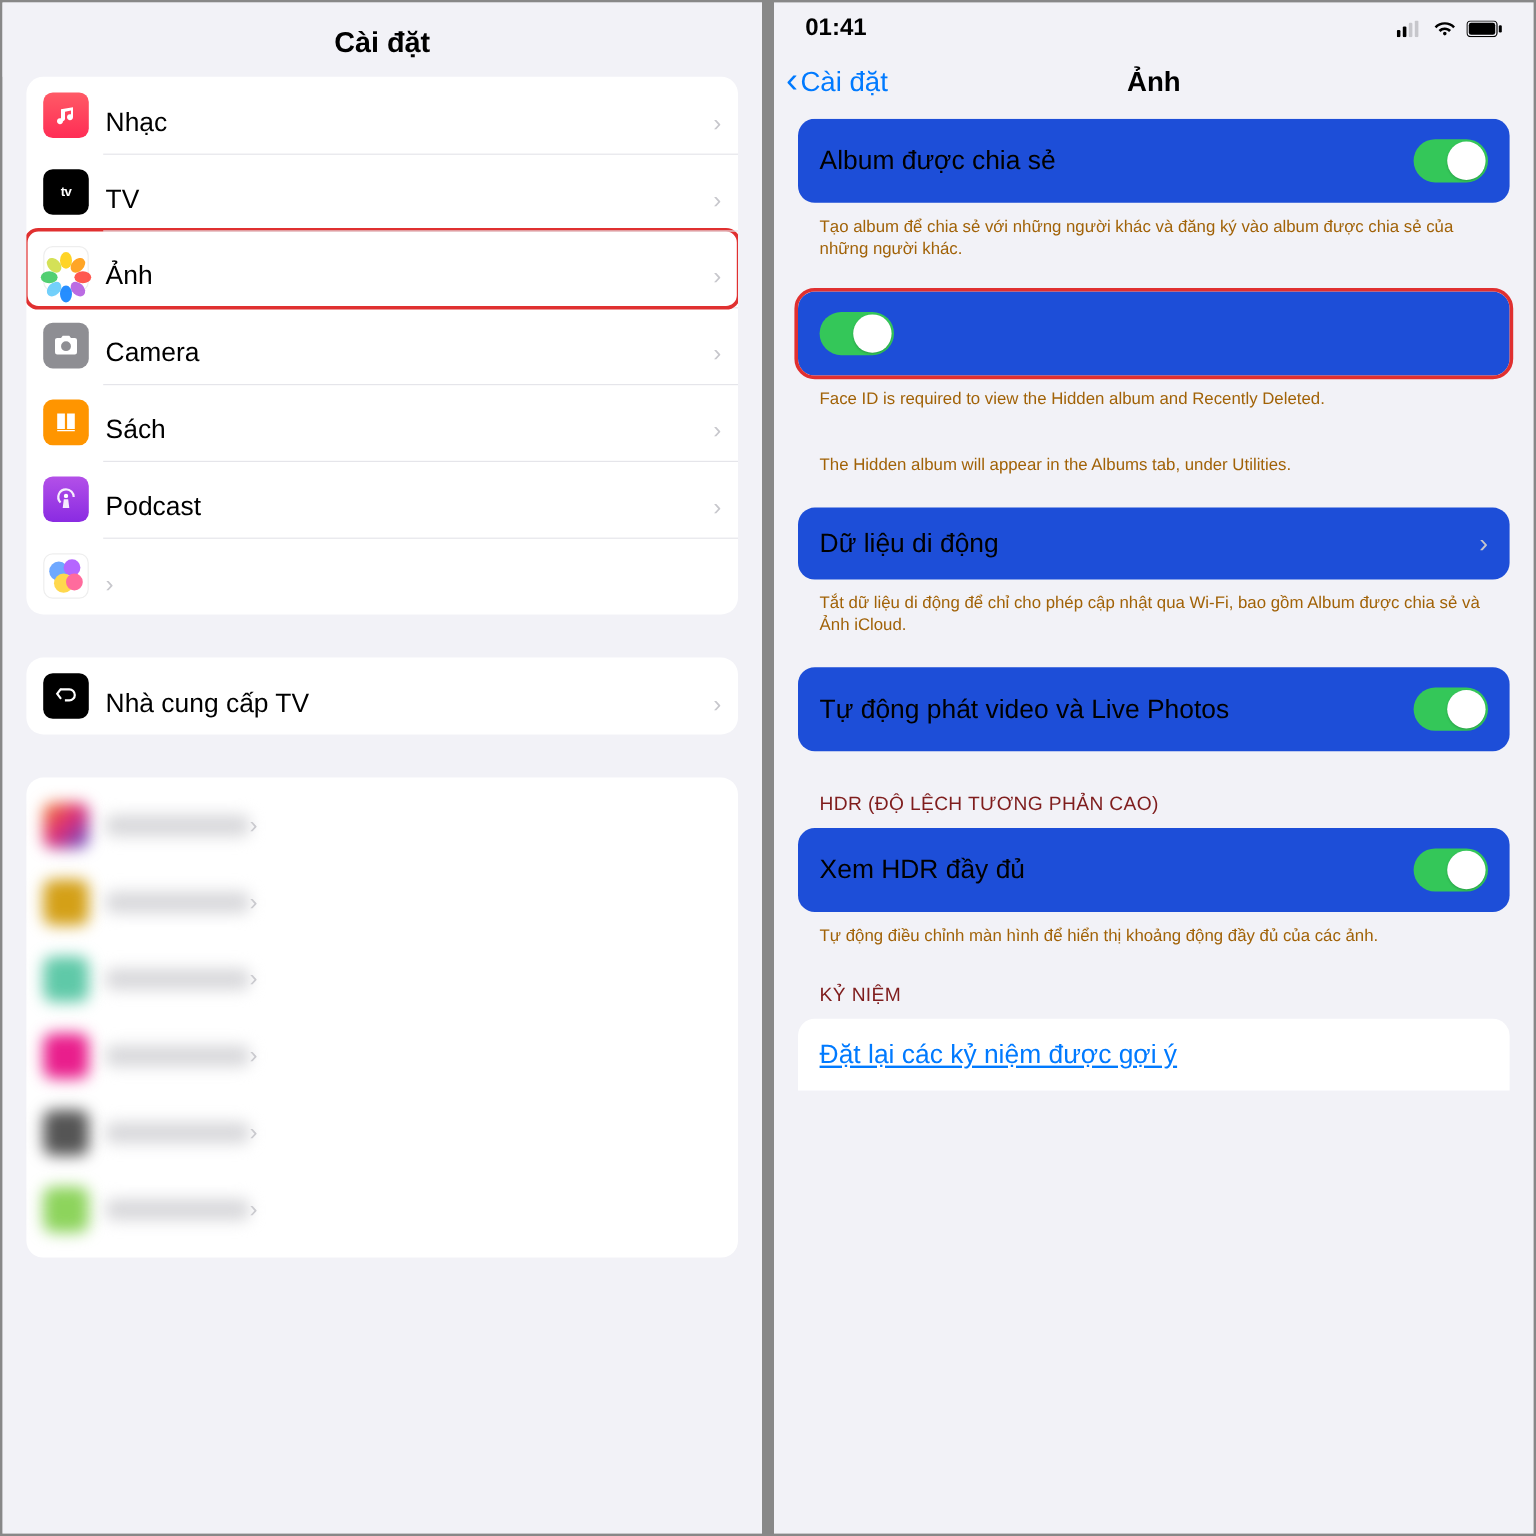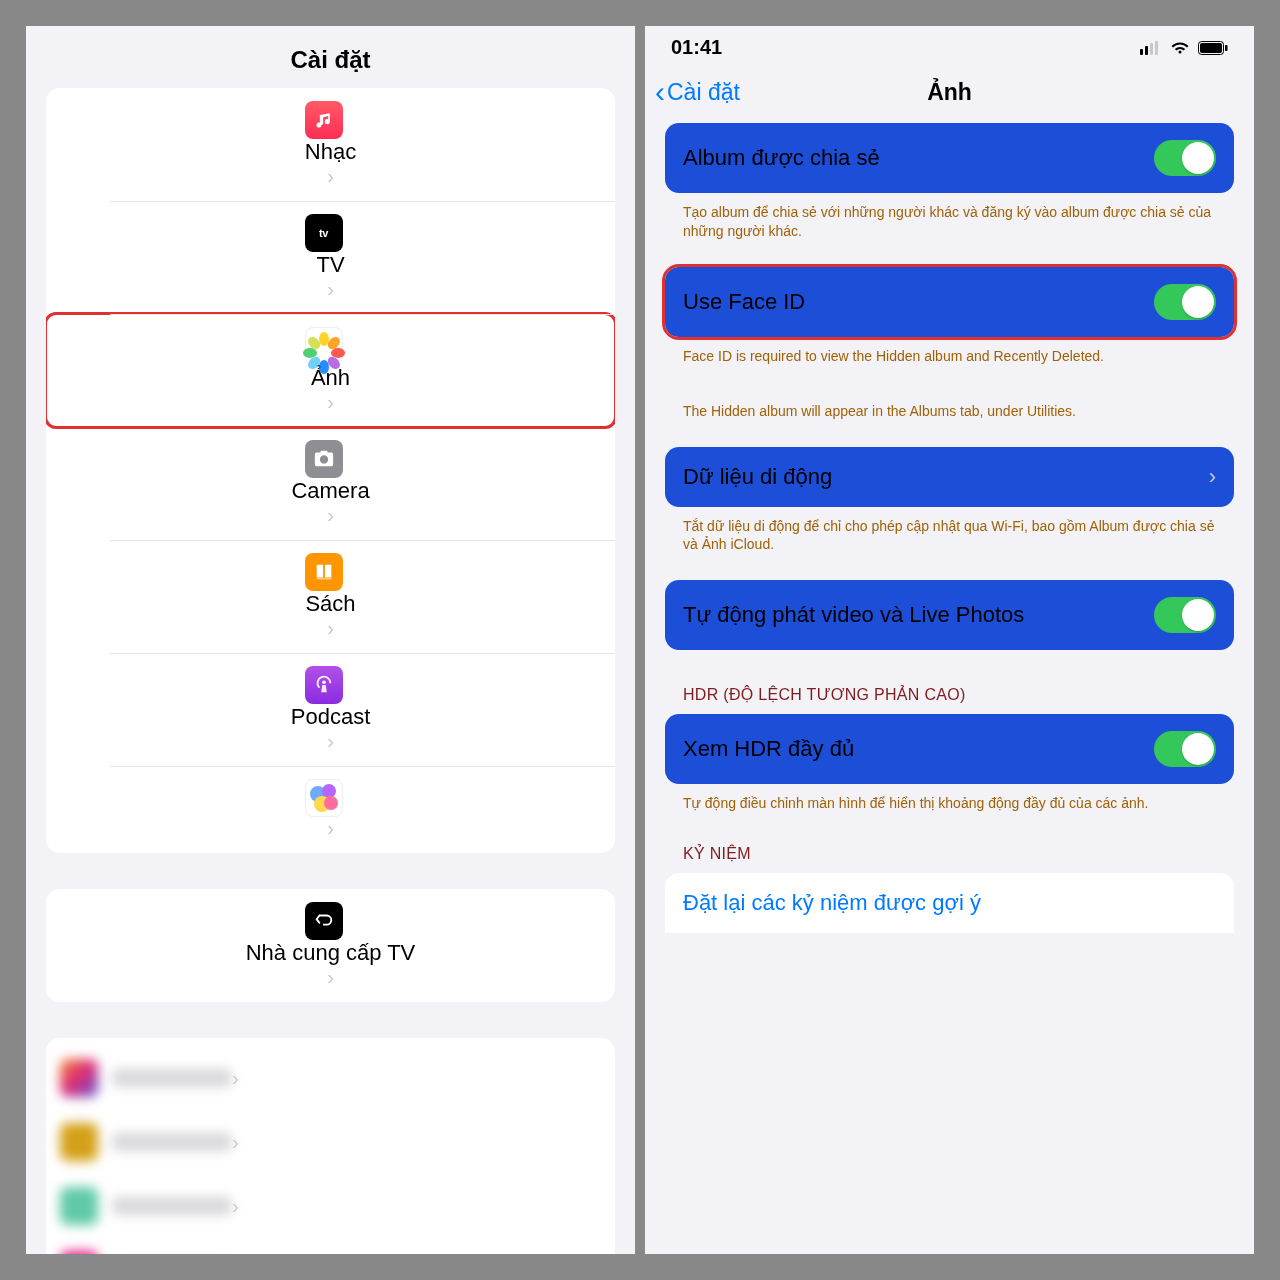--- a/index.html
+++ b/index.html
@@ -7,21 +7,21 @@
     font-family: -apple-system, BlinkMacSystemFont, "Segoe UI", Helvetica, Arial, sans-serif;
     background: #888;
     width: 1280px;
     height: 1280px;
     overflow: hidden;
   }
   .container {
     display: flex;
     width: 1280px;
     height: 1280px;
-    padding: 26px;
+    padding: 2px;
     gap: 10px;
     background: #888;
   }
   .screen {
     flex: 1;
     background: #f2f2f7;
     border-radius: 0;
     display: flex;
     flex-direction: column;
     overflow: hidden;
@@ -39,25 +39,24 @@
     padding: 0 20px;
   }
   .group {
     background: #fff;
     border-radius: 14px;
     overflow: hidden;
     margin-bottom: 36px;
   }
   .row {
     display: flex;
-    align-items: center;
+    align-items: flex-end;
     padding: 13px 14px;
     position: relative;
     cursor: pointer;
-    flex-direction: column;
   }
   .row + .row::before {
     content: "";
     position: absolute;
     left: 64px;
     right: 0;
     top: 0;
     height: 1px;
     background: #e5e5ea;
   }
@@ -210,20 +209,21 @@
     outline: 3px solid #e03030;
     outline-offset: 0;
     border-radius: 14px;
   }
   .link-row {
     color: #007aff;
     font-size: 22px;
     padding: 17px 18px;
     background: #fff;
     border-radius: 14px 14px 0 0;
+    text-decoration: underline;
   }
   
   .ic-music { background: linear-gradient(180deg,#ff5a66,#ff2d55); }
   .ic-tv { background: #000; }
   .ic-photos { background: #fff; border: 1px solid #eee; }
   .ic-camera { background: #8e8e93; }
   .ic-books { background: #ff9500; }
   .ic-podcast { background: linear-gradient(180deg,#b350e8,#8a2be2); }
   .ic-gc { background: #fff; border: 1px solid #eee; }
   .ic-tvprov { background: #000; }
@@ -415,21 +415,20 @@
       <div class="rgroup">
         <div class="rrow">
           <div class="rlabel">Album được chia sẻ</div>
           <div class="toggle"></div>
         </div>
       </div>
       <div class="footer-text">Tạo album để chia sẻ với những người khác và đăng ký vào album được chia sẻ của những người khác.</div>
 
       <div class="rgroup highlight-red">
         <div class="rrow">
-          <div class="rlabel">Use Face ID</div>
           <div class="toggle"></div>
         </div>
       </div>
       <div class="footer-text">Face ID is required to view the Hidden album and Recently Deleted.</div>
 
       <div class="footer-text">The Hidden album will appear in the Albums tab, under Utilities.</div>
 
       <div class="rgroup">
         <div class="rrow">
           <div class="rlabel">Dữ liệu di động</div>

